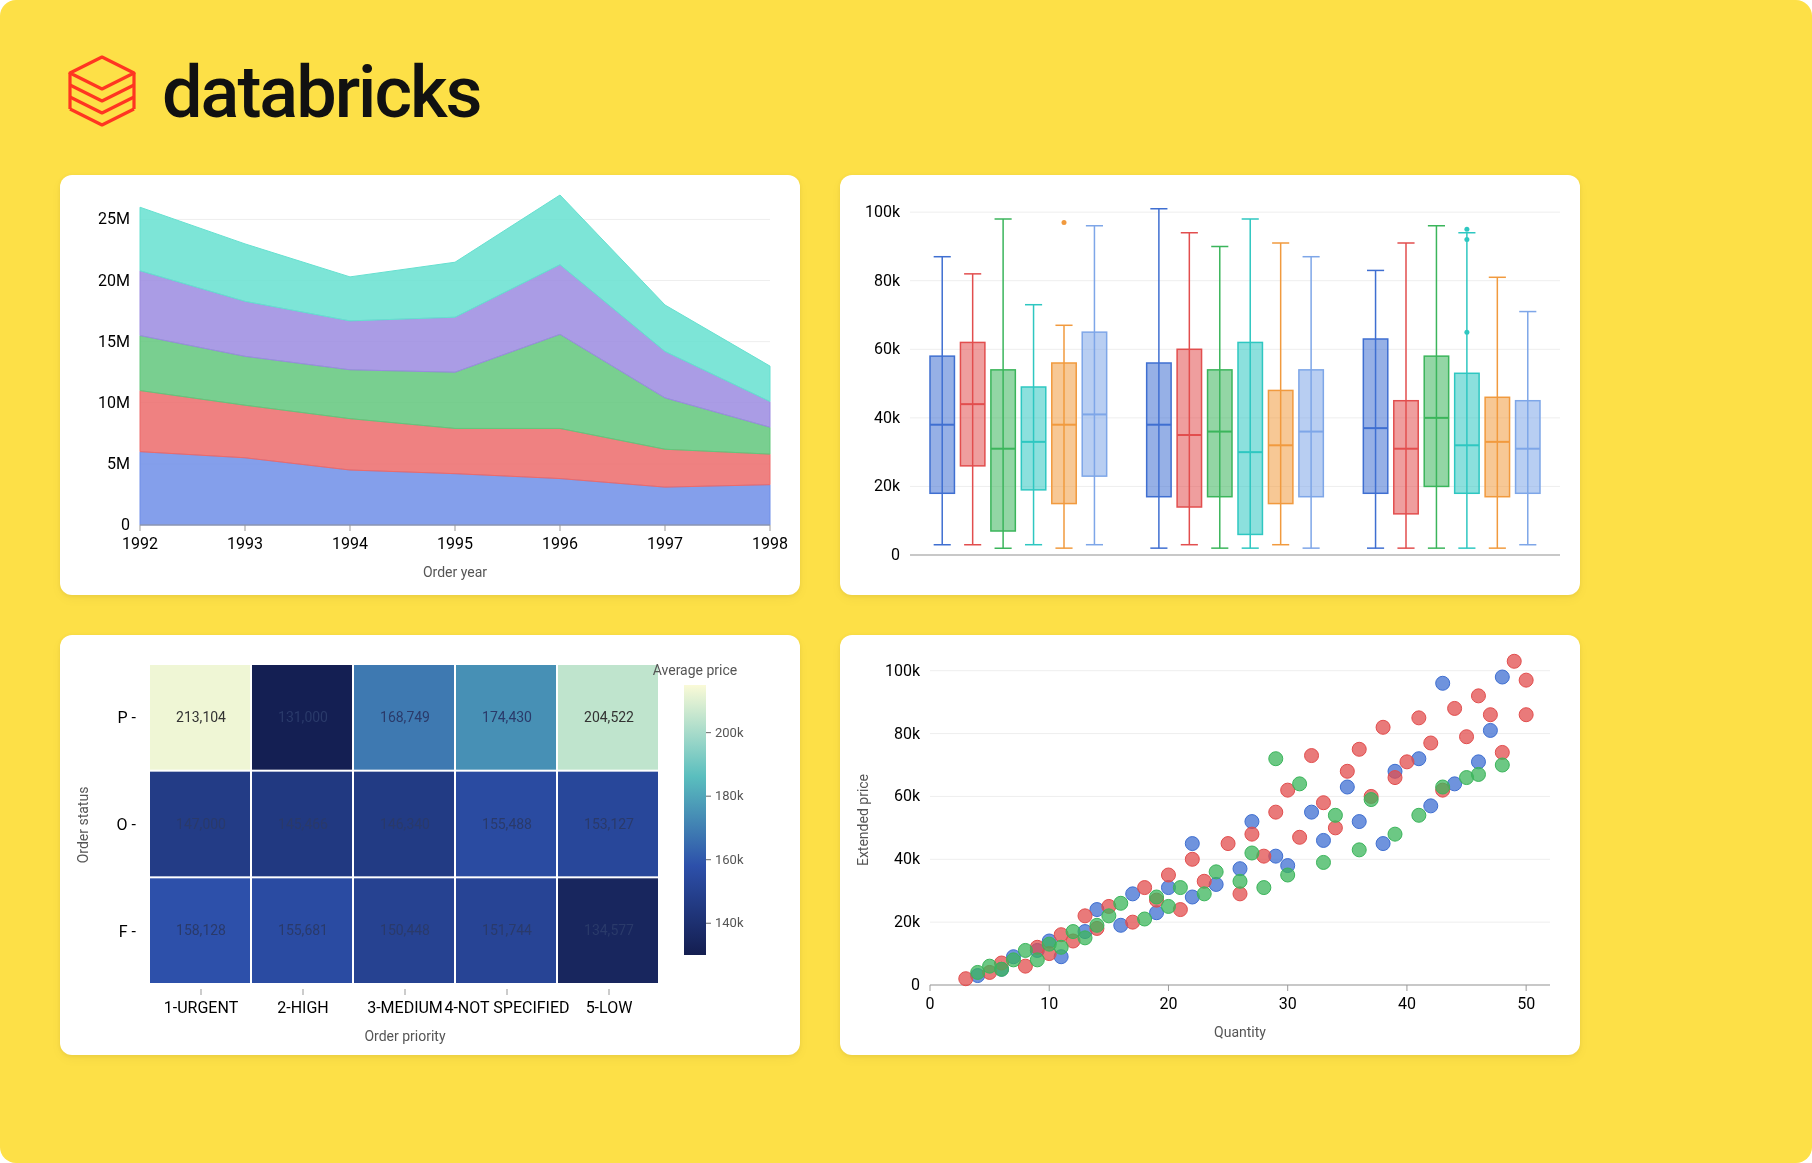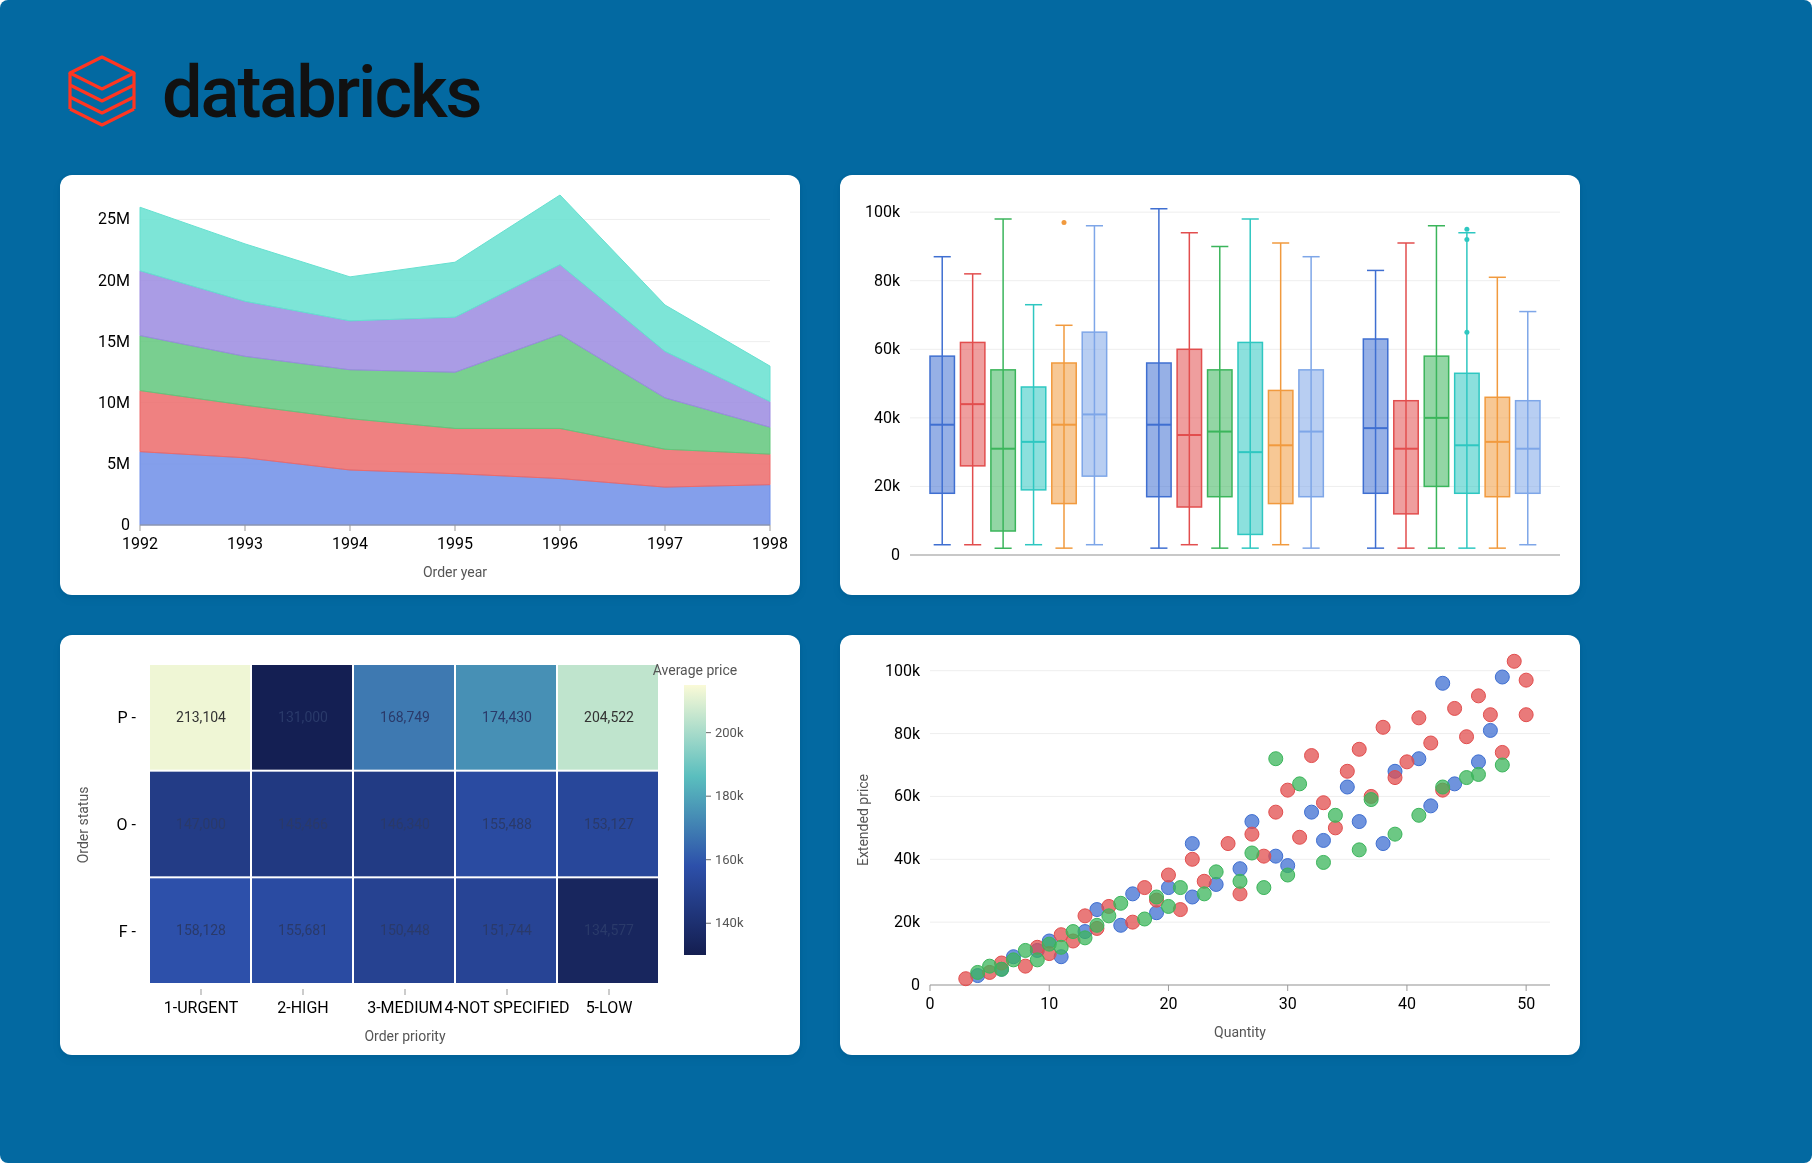--- a/index.html
+++ b/index.html
@@ -1,18 +1,18 @@
 <!DOCTYPE html>
 <html><head>
 <meta charset="utf-8">
 <style>
   * { box-sizing: border-box; }
   html, body { margin:0; padding:0; background:#fff; font-family: -apple-system, BlinkMacSystemFont, "Segoe UI", Roboto, sans-serif; }
   .page {
-    width:1812px; height:1163px; margin:0 auto; background:#0369a1; border-radius:8px;
+    width:1812px; height:1163px; margin:0 auto; background:#fde047; border-radius:16px;
     padding:50px 60px 40px 60px; position:relative;
   }
   .logo-row { display:flex; align-items:center; gap:18px; margin-bottom:40px; }
   .logo-text { font-size:72px; font-weight:500; letter-spacing:-2px; color:#111; }
   .grid {
     display:grid;
     grid-template-columns: 740px 740px;
     grid-template-rows: 420px 420px;
     gap:40px;
   }

